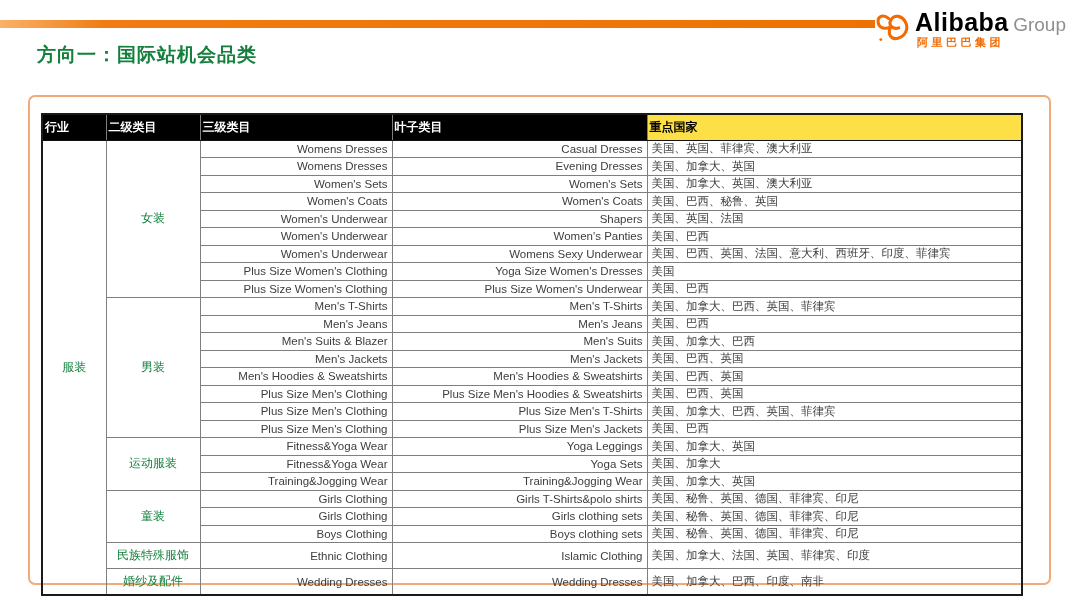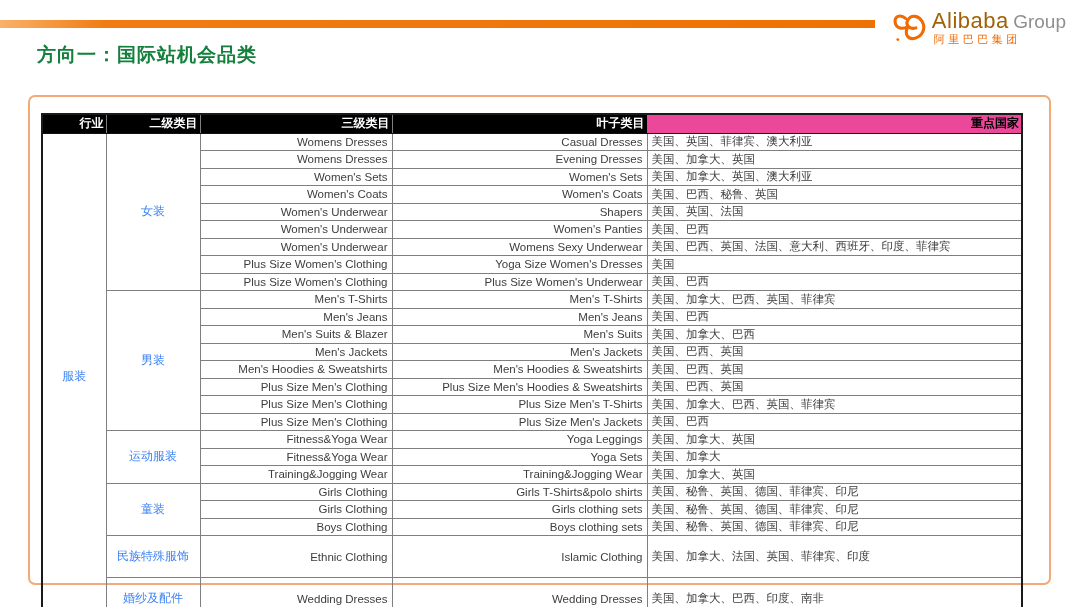--- a/index.html
+++ b/index.html
@@ -10,23 +10,23 @@
 
   .top-bar {
     position: absolute; left: 0; top: 20px; width: 875px; height: 8px;
     background: linear-gradient(90deg, #f9b169 0%, #f07c13 12%, #ee7203 100%);
   }
 
   .logo { position: absolute; top: 10px; right: 14px; display: flex; align-items: flex-start; gap: 4px; }
   .logo-mark { display: inline-block; margin-top: 2px; }
   .logo-text { display: inline-flex; flex-direction: column; line-height: 1; }
   .logo-line1 { white-space: nowrap; }
-  .logo-brand { color: #a16207; font-weight: normal; font-size: 22px; letter-spacing: 0.5px; }
+  .logo-brand { color: #000000; font-weight: bold; font-size: 25px; letter-spacing: 0.5px; }
   .logo-group { color: #8f8f8f; font-size: 19px; }
-  .logo-cn { color: #f26a00; font-size: 11px; font-weight: normal; letter-spacing: 3.5px; margin-top: 2px; margin-left: 2px; }
+  .logo-cn { color: #f26a00; font-size: 11px; font-weight: bold; letter-spacing: 3.5px; margin-top: 2px; margin-left: 2px; }
 
   .title {
     position: absolute; left: 37px; top: 42px;
     font-size: 19px; font-weight: bold; color: #15803d; letter-spacing: 1px;
   }
 
   .panel {
     position: absolute; left: 28px; top: 95px; width: 1023px; height: 490px;
     border: 2px solid #f2aa78; border-radius: 7px; background: #ffffff;
   }
@@ -35,26 +35,26 @@
     position: absolute; left: 11px; top: 16px;
     border-collapse: collapse; table-layout: fixed; width: 980px;
     font-size: 11.5px; color: #3d3d3d;
   }
   .cat-table th, .cat-table td { border: 1px solid #7f7f7f; overflow: hidden; white-space: nowrap; }
   .cat-table { border: 2px solid #1a1a1a; }
   .cat-table thead th { border-bottom: 1.5px solid #111; }
 
   .cat-table th {
     background: #000000; color: #ffffff; font-weight: bold;
-    height: 19px; font-size: 12px; text-align: right; padding: 0 2px;
-  }
-  .cat-table th.th-yellow { background: #ec4899; color: #000000; }
+    height: 26px; font-size: 12px; text-align: left; padding: 0 2px;
+  }
+  .cat-table th.th-yellow { background: #fde047; color: #000000; }
 
   .cat-table td { height: 17.5px; padding: 0 4px; }
-  td.cell-industry, td.cell-group { text-align: center; font-size: 12px; color: #3b82f6; padding: 12px 1px; }
+  td.cell-industry, td.cell-group { text-align: center; font-size: 12px; color: #15803d; padding: 4px 1px; }
   td.cell-l3, td.cell-leaf { text-align: right; }
   td.cell-countries { text-align: left; }
 </style>
 </head>
 <body>
 
 <div class="slide">
 
   <div class="top-bar"></div>
 

